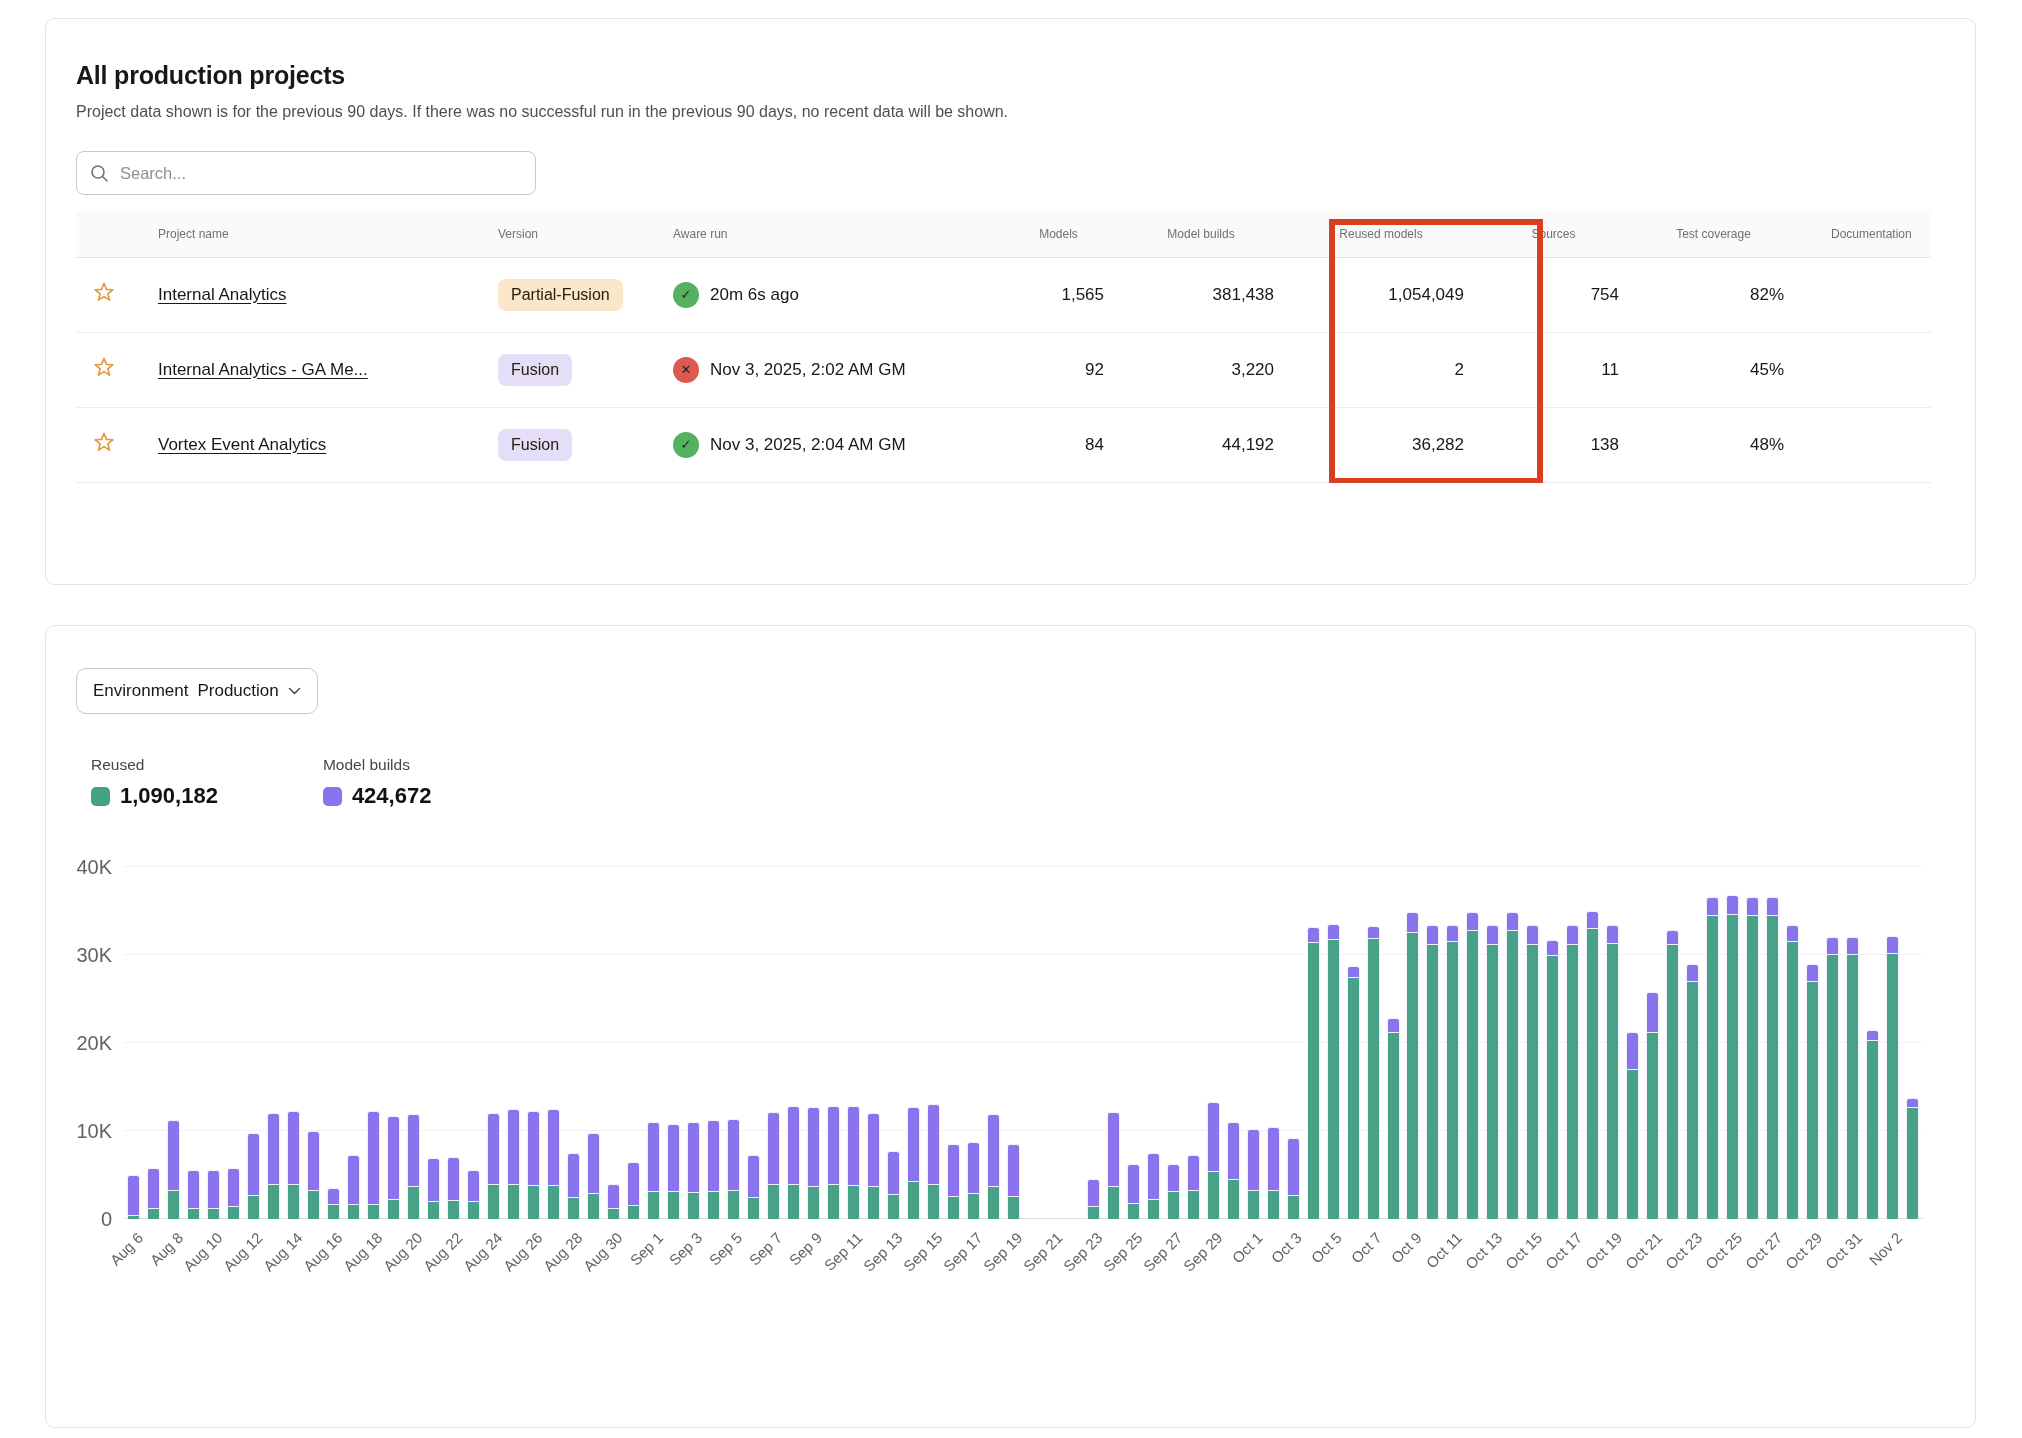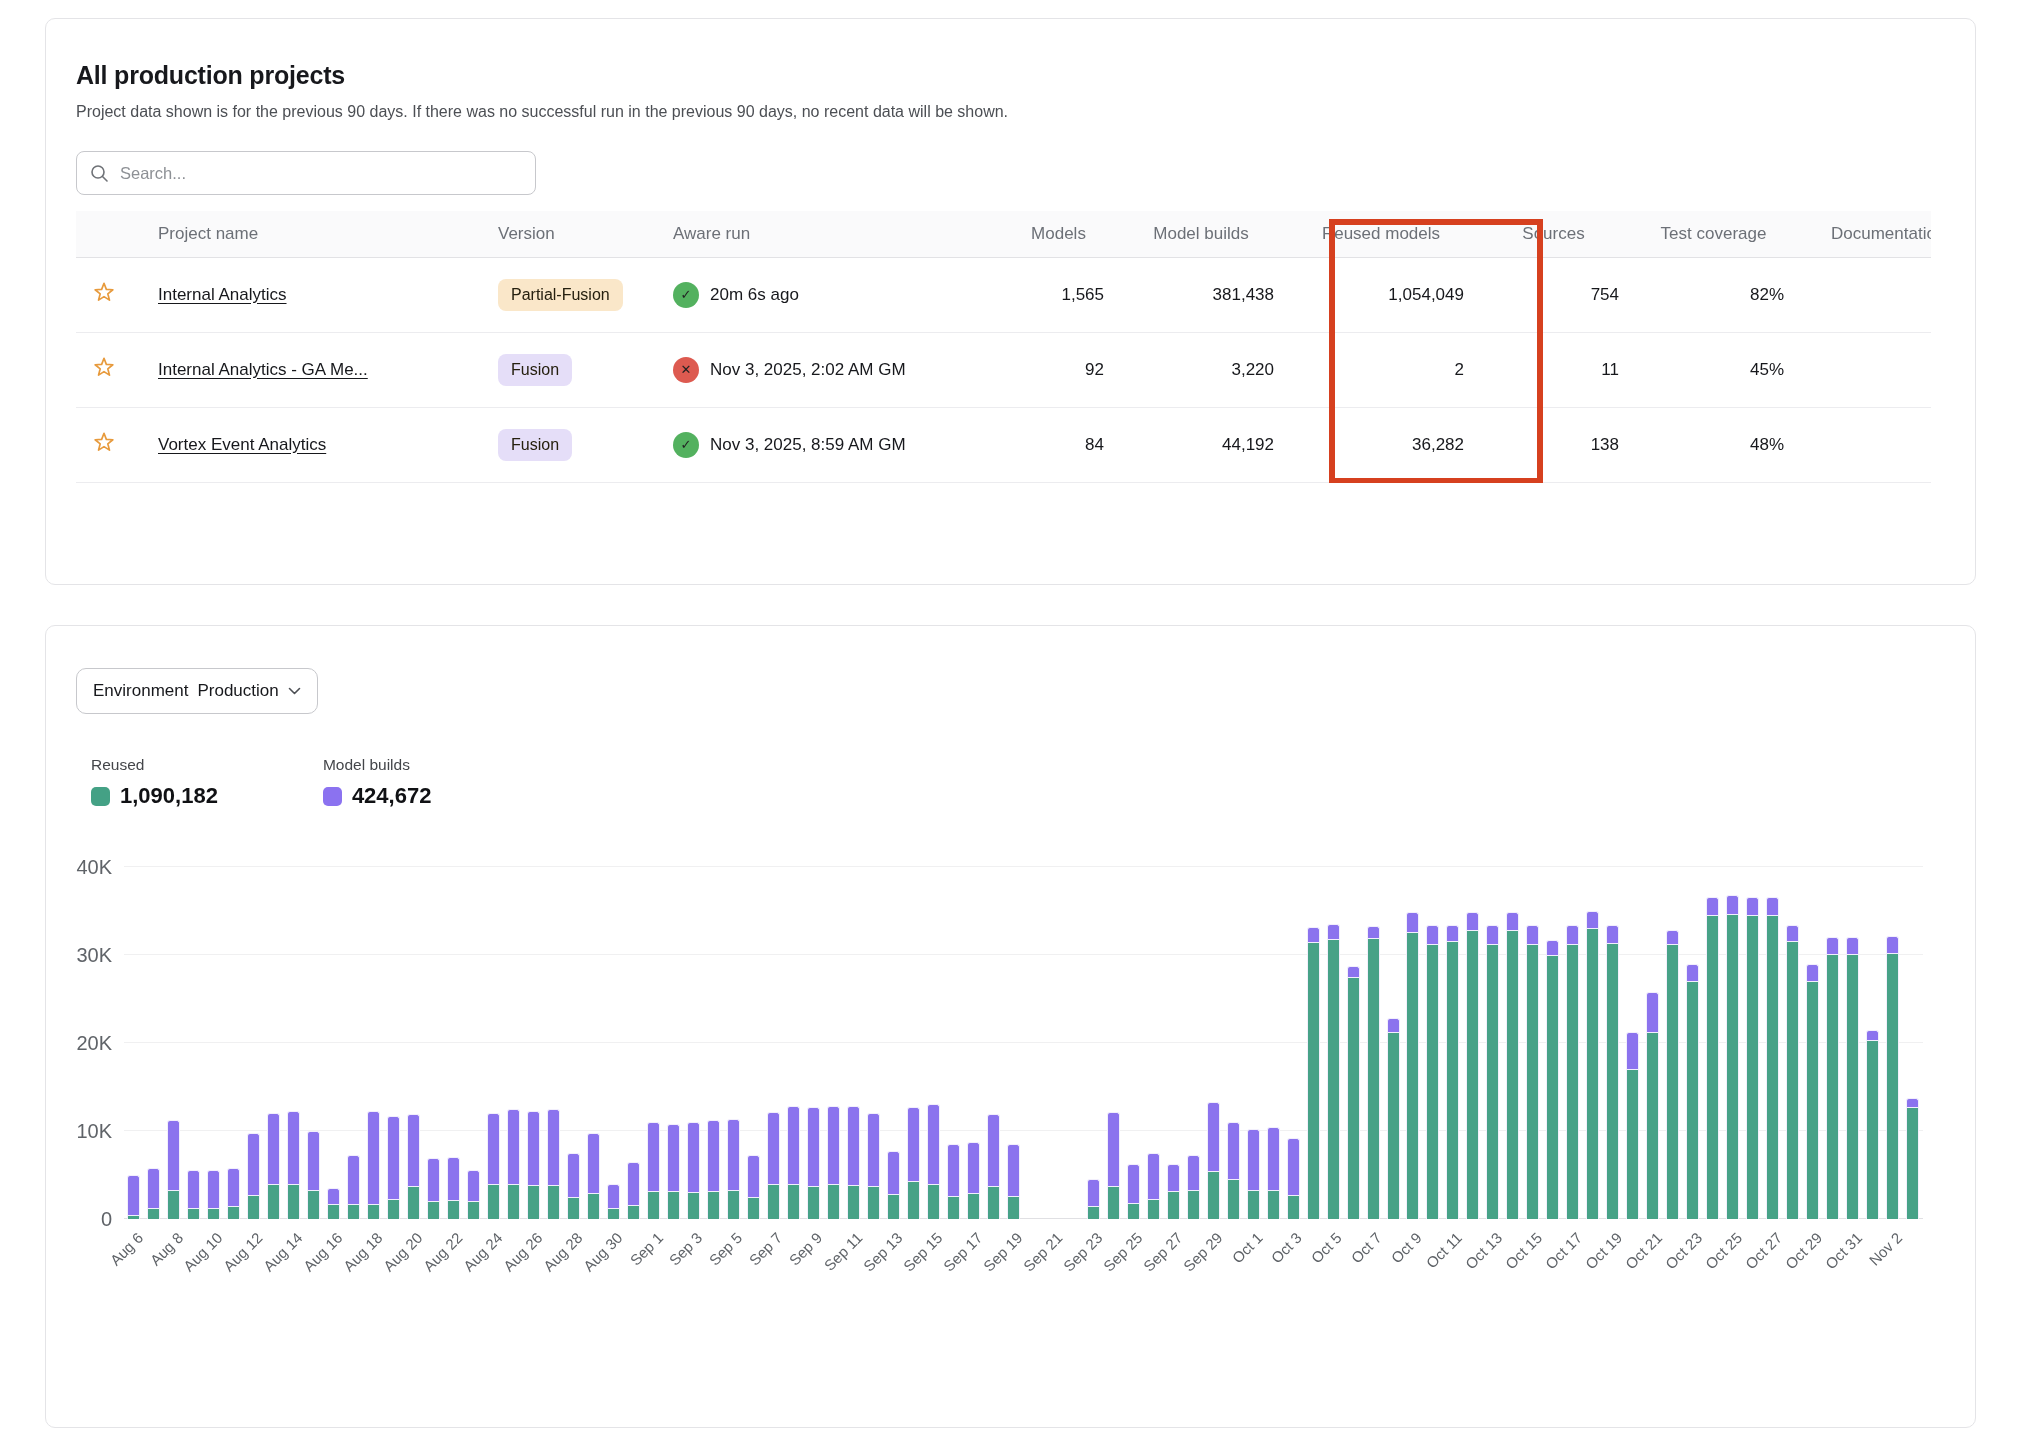--- a/index.html
+++ b/index.html
@@ -31,21 +31,21 @@
   .searchbox input {
     border:none; outline:none; flex:1; font-size:16.5px;
     font-family:"Liberation Sans", sans-serif; color:#17181c; background:transparent;
   }
   .searchbox input::placeholder { color:#8d9095; }
 
   
   .table-wrap { position:relative; width:1855px; overflow:hidden; margin-top:16px; }
   table { border-collapse:collapse; table-layout:fixed; width:2025px; }
   thead th {
-    height:46px; background:#fafafb; font-weight:400; font-size:17px; color:#6c7077;
+    height:46px; background:#fafafb; font-weight:400; font-size:12px; color:#6c7077;
     text-align:left; padding:0 12px; border-bottom:1px solid #e2e2e5; white-space:nowrap;
   }
   thead th.num { text-align:center; }
   thead th.doc { padding-left:35px; }
   tbody td {
     height:75px; border-bottom:1px solid #ececef; font-size:17px; color:#17181c;
     padding:0 12px; white-space:nowrap; overflow:hidden;
   }
   tbody td.num { text-align:right; }
   td.star-cell { padding-left:16px; }
@@ -191,21 +191,21 @@
             <td class="star-cell"><button class="star-btn">
                 <svg width="24" height="24" viewBox="0 0 24 24" fill="none">
                   <polygon points="12,3.3 14.35,9.36 20.85,9.73 15.8,13.84 17.47,20.12 12,16.6 6.53,20.12 8.2,13.84 3.15,9.73 9.65,9.36" stroke="#e79a3c" stroke-width="1.7" stroke-linejoin="round"></polygon>
                 </svg>
               </button></td>
             <td><a href="#" class="project-link">Vortex Event Analytics</a></td>
             <td><span class="badge" style="background: rgb(229, 222, 248);">Fusion</span></td>
             <td>
               <span class="lastrun">
                 <span class="status-dot" style="background: rgb(83, 177, 95);">✓</span>
-                <span>Nov 3, 2025, 8:59 AM GM</span>
+                <span>Nov 3, 2025, 2:04 AM GM</span>
               </span>
             </td>
             <td class="num">84</td>
             <td class="num">44,192</td>
             <td class="num">36,282</td>
             <td class="num">138</td>
             <td class="num">48%</td>
             <td></td>
           </tr>
         </tbody>

